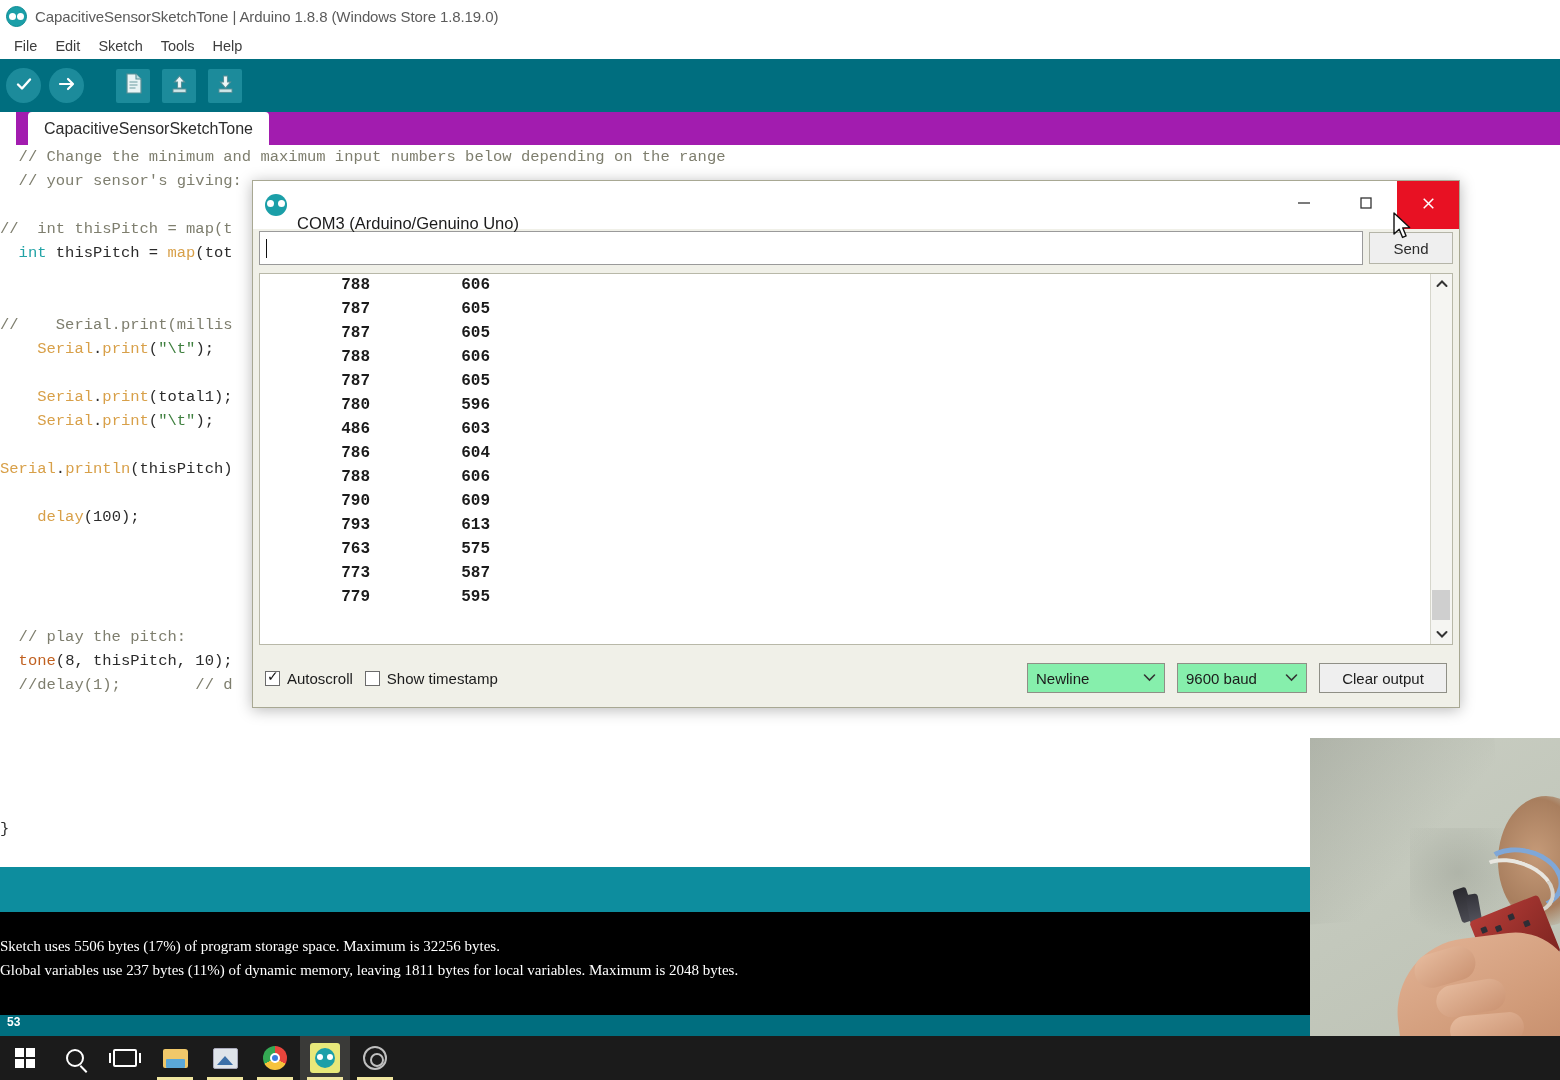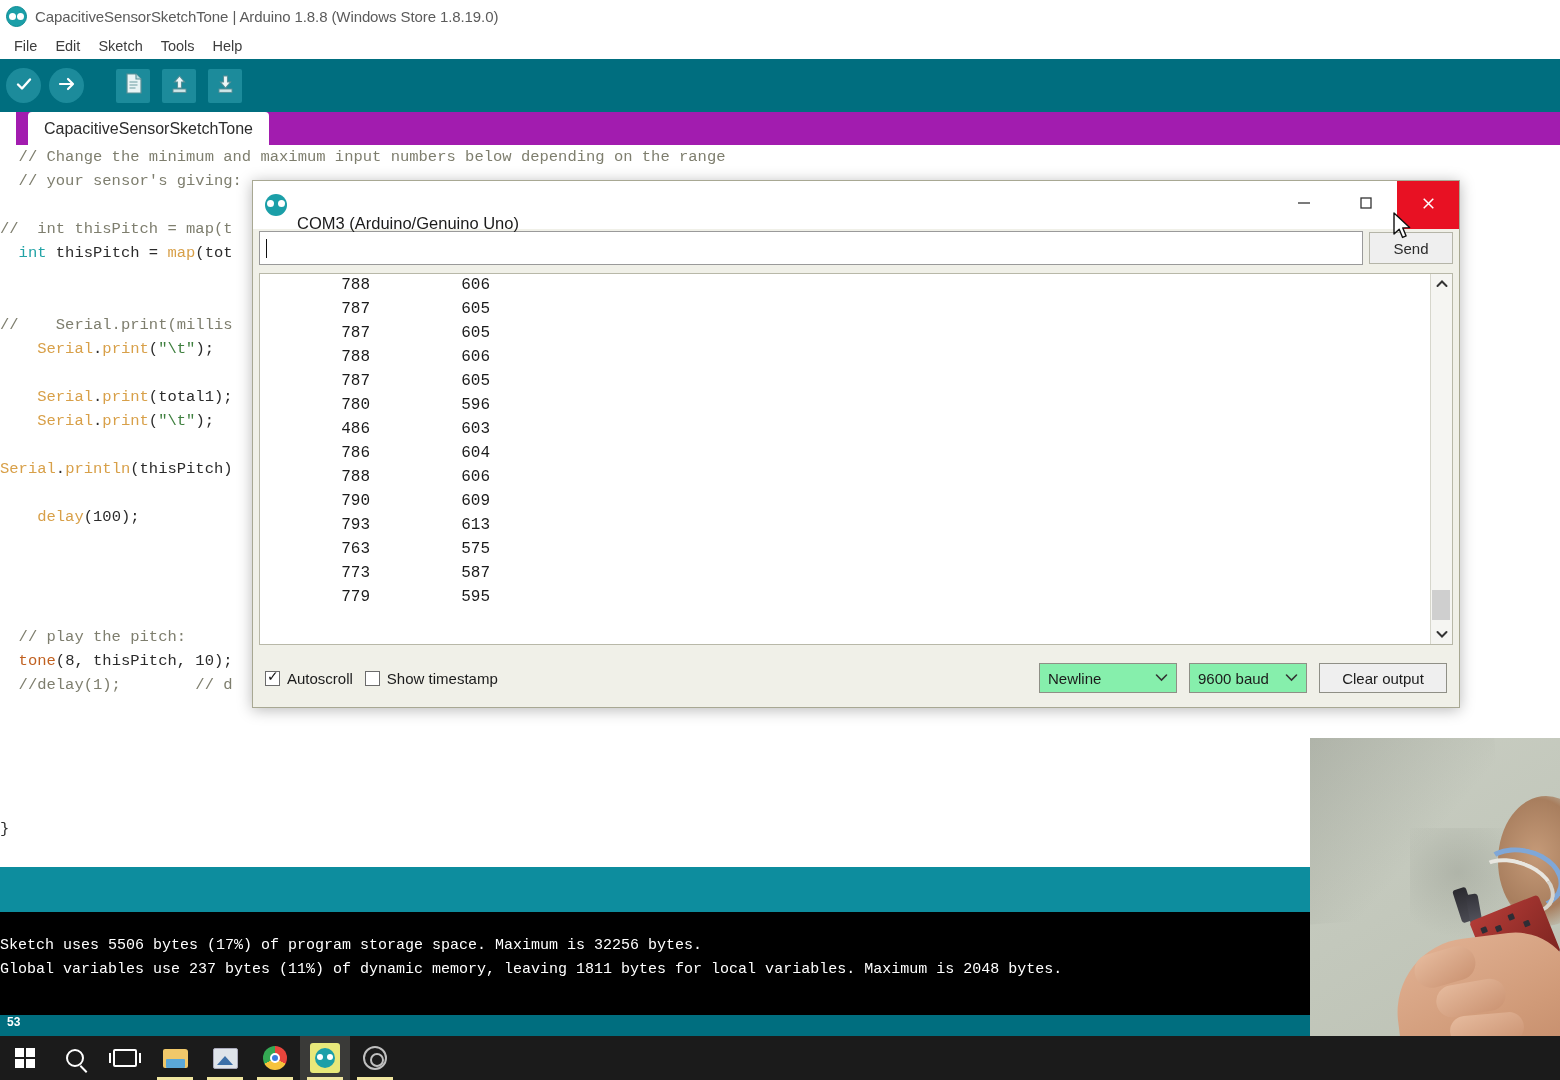--- a/index.html
+++ b/index.html
@@ -66,21 +66,21 @@
   .kw  { color:#22a3a6; }
   .fn  { color:#d8a049; }
   .str { color:#3e7f3e; }
   .lit { color:#c06020; }
 
   .teal-band { position:absolute; left:0; right:0; top:867px; height:45px; background:#0d8d9e; }
 
   .console {
     position:absolute; left:0; right:0; top:912px; height:103px;
     background:#000000; color:#ffffff;
-    font-family:Liberation Mono, monospace; font-size:15px; line-height:24px;
+    font-family:Liberation Serif, serif; font-size:15px; line-height:24px;
     padding:22px 0 0 0;
   }
   .console-line { white-space:pre; }
 
   .statusbar {
     position:absolute; left:0; right:0; top:1015px; height:22px;
     background:#006e7f; color:#ffffff; font-size:12px;
     display:flex; padding-left:7px;
     font-family:"Liberation Sans", sans-serif; font-weight:bold;
   }
@@ -127,21 +127,21 @@
   .send-btn {
     width:84px; height:32px; background:#efefef; border:1px solid #b5b5a8;
     display:flex; align-items:center; justify-content:center;
     font-size:15px; color:#2b2b2b; cursor:pointer;
   }
 
   .sm-output {
     position:absolute; left:6px; top:92px; right:6px; height:372px;
     background:#ffffff; border:1px solid #b8b8a8;
     font-family:"Liberation Mono", monospace; font-size:16px; color:#1b1b1b;
-    overflow:hidden; padding-top:2px;
+    overflow:hidden; padding-top:2px;font-weight:bold;
   }
   .out-row { height:24px; display:flex; white-space:pre; }
   .out-a { width:110px; text-align:right; padding-left:30px; }
   .out-b { width:120px; text-align:right; }
 
   .sm-scroll {
     position:absolute; right:0; top:0; bottom:0; width:22px;
     background:#f5f5f2; border-left:1px solid #d6d6cc;
     display:flex; flex-direction:column; justify-content:space-between;
   }
@@ -169,21 +169,21 @@
     font-size:14px; color:#111; font-family:"DejaVu Sans", sans-serif;
   }
   .chklabel { font-size:15px; color:#1b1b1b; }
   .ft-spacer { flex:1; }
   .sm-select {
     height:30px; background:#86efac; border:1px solid #8f8f86;
     display:flex; align-items:center; padding:0 8px;
     font-size:15px; color:#1b1b1b; cursor:pointer; position:relative;
   }
   .sel-line { width:138px; }
-  .sel-baud { width:118px; }
+  .sel-baud { width:130px; }
   .sel-caret { margin-left:auto; font-size:11px; color:#333; padding-left:10px; }
   .clear-btn {
     width:128px; height:30px; background:#efefef; border:1px solid #8f8f86;
     display:flex; align-items:center; justify-content:center;
     font-size:15px; color:#1b1b1b; cursor:pointer;
   }
 
   
   #mouse-cursor { position:absolute; left:1392px; top:212px; z-index:60; pointer-events:none; }
 

